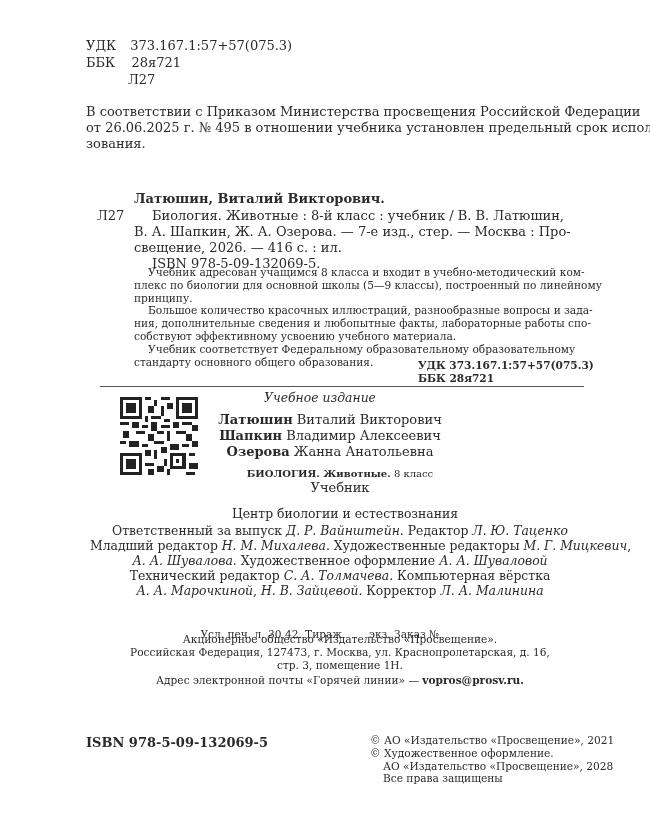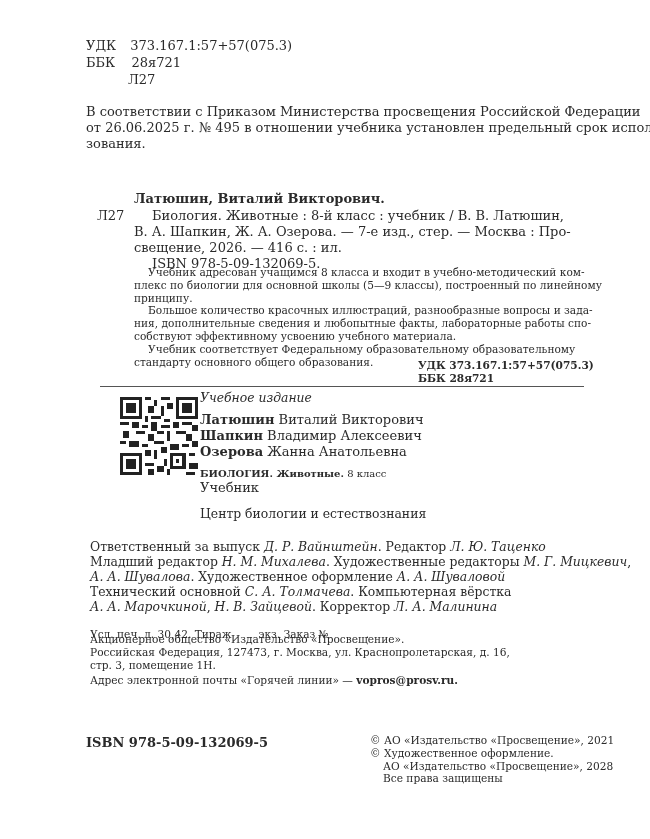--- a/index.html
+++ b/index.html
@@ -4,21 +4,21 @@
 <style>
   html, body { margin: 0; padding: 0; background: #ffffff; }
   body { width: 650px; height: 839px; position: relative; overflow: hidden;
          font-family: "DejaVu Serif", "Liberation Serif", serif; color: #2a2a2a; }
   .abs { position: absolute; white-space: nowrap; }
   .s13 { font-size: 13px; line-height: 16px; }
   .s12 { font-size: 12.4px; line-height: 15px; }
   .s11 { font-size: 10.6px; line-height: 12.8px; }
   .b { font-weight: bold; }
   .i { font-style: italic; }
-  .c { text-align: left; }
+  .c { text-align: center; }
   .line { display: block; }
   .rule { position: absolute; left: 100px; top: 386px; width: 484px; height: 1px; background: #555; }
   .qr { position: absolute; left: 120px; top: 397px; width: 78px; height: 78px; }
 </style>
 </head>
 <body>
 
 <div class="abs s13" style="left:86px; top:38px;">
   <span>УДК</span>
   <span style="display:inline-block; width:6px;"></span>
@@ -125,25 +125,25 @@
   <span class="line"><b>Латюшин</b> <span>Виталий Викторович</span></span>
   <span class="line"><b>Шапкин</b> <span>Владимир Алексеевич</span></span>
   <span class="line"><b>Озерова</b> <span>Жанна Анатольевна</span></span>
 </div>
 <div class="abs c" style="left:200px; top:465px; width:280px; font-size:10px; line-height:17px;">
   <b>БИОЛОГИЯ. Животные.</b> <span>8 класс</span>
 </div>
 <div class="abs s13 c" style="left:200px; top:480px; width:280px;">Учебник</div>
 <div class="abs s12 c" style="left:200px; top:506px; width:290px;">Центр биологии и естествознания</div>
 
-<div class="abs s12 c" style="left:90px; top:523px; width:500px;margin-top:16px;">
+<div class="abs s12 c" style="left:90px; top:523px; width:500px;">
   <span class="line"><span>Ответственный за выпуск </span><i>Д. Р. Вайнштейн</i><span>. Редактор </span><i>Л. Ю. Таценко</i></span>
   <span class="line"><span>Младший редактор </span><i>Н. М. Михалева</i><span>. Художественные редакторы </span><i>М. Г. Мицкевич</i><span>,</span></span>
   <span class="line"><i>А. А. Шувалова</i><span>. Художественное оформление </span><i>А. А. Шуваловой</i></span>
-  <span class="line"><span>Технический основной </span><i>С. А. Толмачева</i><span>. Компьютерная вёрстка</span></span>
+  <span class="line"><span>Технический редактор </span><i>С. А. Толмачева</i><span>. Компьютерная вёрстка</span></span>
   <span class="line"><i>А. А. Марочкиной</i><span>, </span><i>Н. В. Зайцевой</i><span>. Корректор </span><i>Л. А. Малинина</i></span>
 </div>
 
 <div class="abs s11 c" style="left:90px; top:602px; width:500px; white-space:pre;">
   <span class="line">Усл. печ. л. 30,42. Тираж        экз. Заказ №           .</span>
 </div>
 
 <div class="abs s11 c" style="left:90px; top:633px; width:500px;">
   <span class="line">Акционерное общество «Издательство «Просвещение».</span>
   <span class="line">Российская Федерация, 127473, г. Москва, ул. Краснопролетарская, д. 16,</span>

